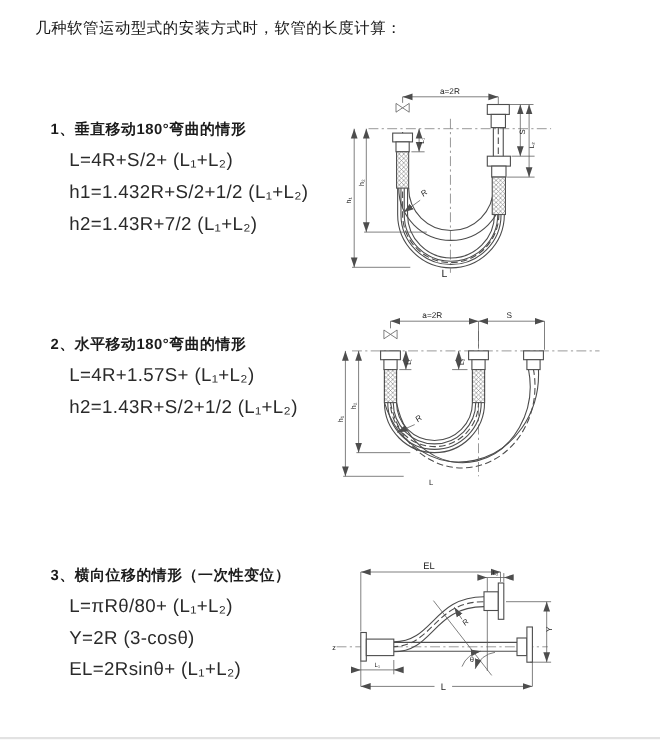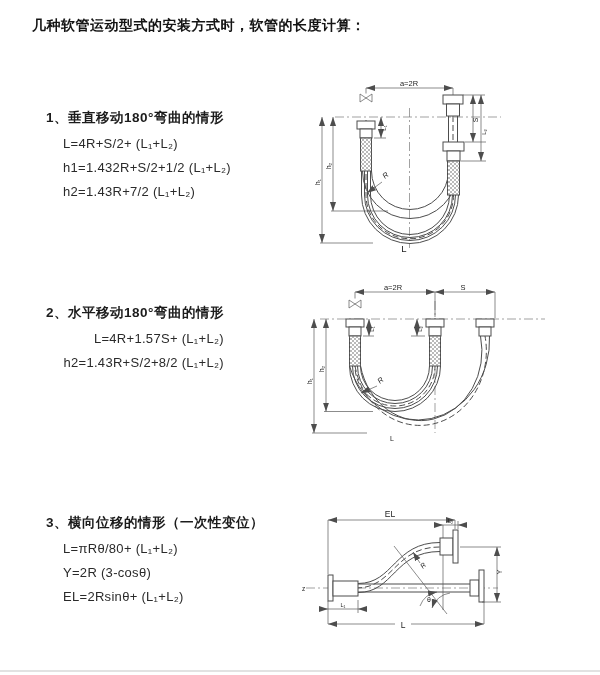--- a/index.html
+++ b/index.html
@@ -2,28 +2,28 @@
 <html><head>
 <meta charset="utf-8">
 <style>
   html,body{margin:0;padding:0;background:#ffffff;}
   .page{
     position:relative;width:600px;height:675px;background:#ffffff;overflow:hidden;
     font-family:"Liberation Sans","DejaVu Sans",sans-serif;color:#222;
   }
   .title{
     position:absolute;left:32px;top:17px;margin:0;
-    font-size:14px;font-weight:700;color:#141414;letter-spacing:.5px;
+    font-size:14px;font-weight:400;color:#141414;letter-spacing:.5px;
   }
   .sec{position:absolute;left:46px;}
   .sec-1{top:109px;}
-  .sec-2{top:304px;text-align:right;}
+  .sec-2{top:304px;}
   .sec-3{top:514px;}
   .heading{font-size:13.5px;color:#1c1c1c;letter-spacing:.5px;font-weight:bold;}
-  .formula{font-size:13px;color:#2a2a2a;margin-left:17px;margin-top:9px;letter-spacing:.3px;}
+  .formula{font-size:17px;color:#2a2a2a;margin-left:17px;margin-top:9px;letter-spacing:.3px;}
   .diagram{position:absolute;}
   .d1{left:315px;top:76px;}
   .d2{left:305px;top:281px;}
   .d3{left:298px;top:506px;}
   .page-edge{position:absolute;left:0;top:670px;width:600px;height:2px;background:#e2e2e2;}
   svg{display:block;}
   svg text{font-family:"Liberation Sans","DejaVu Sans",sans-serif;fill:#222;}
   .ln{stroke:#4d4d4d;stroke-width:1;fill:none;}
   .thin{stroke:#5a5a5a;stroke-width:.7;fill:none;}
   .cl{stroke:#7a7a7a;stroke-width:.7;fill:none;stroke-dasharray:9 3 2 3;}
@@ -40,21 +40,21 @@
   <section class="sec sec-1">
     <div class="heading">1、垂直移动180°弯曲的情形</div>
     <div class="formula">L=4R+S/2+ (L₁+L₂)</div>
     <div class="formula">h1=1.432R+S/2+1/2 (L₁+L₂)</div>
     <div class="formula">h2=1.43R+7/2 (L₁+L₂)</div>
   </section>
 
   <section class="sec sec-2">
     <div class="heading">2、水平移动180°弯曲的情形</div>
     <div class="formula">L=4R+1.57S+ (L₁+L₂)</div>
-    <div class="formula">h2=1.43R+S/2+8/2 (L₁+L₂)</div>
+    <div class="formula">h2=1.43R+S/2+1/2 (L₁+L₂)</div>
   </section>
 
   <section class="sec sec-3">
     <div class="heading">3、横向位移的情形（一次性变位）</div>
     <div class="formula">L=πRθ/80+ (L₁+L₂)</div>
     <div class="formula">Y=2R (3-cosθ)</div>
     <div class="formula">EL=2Rsinθ+ (L₁+L₂)</div>
   </section>
 
   <svg class="diagram d1" width="272" height="180" viewBox="0 0 272 180">

